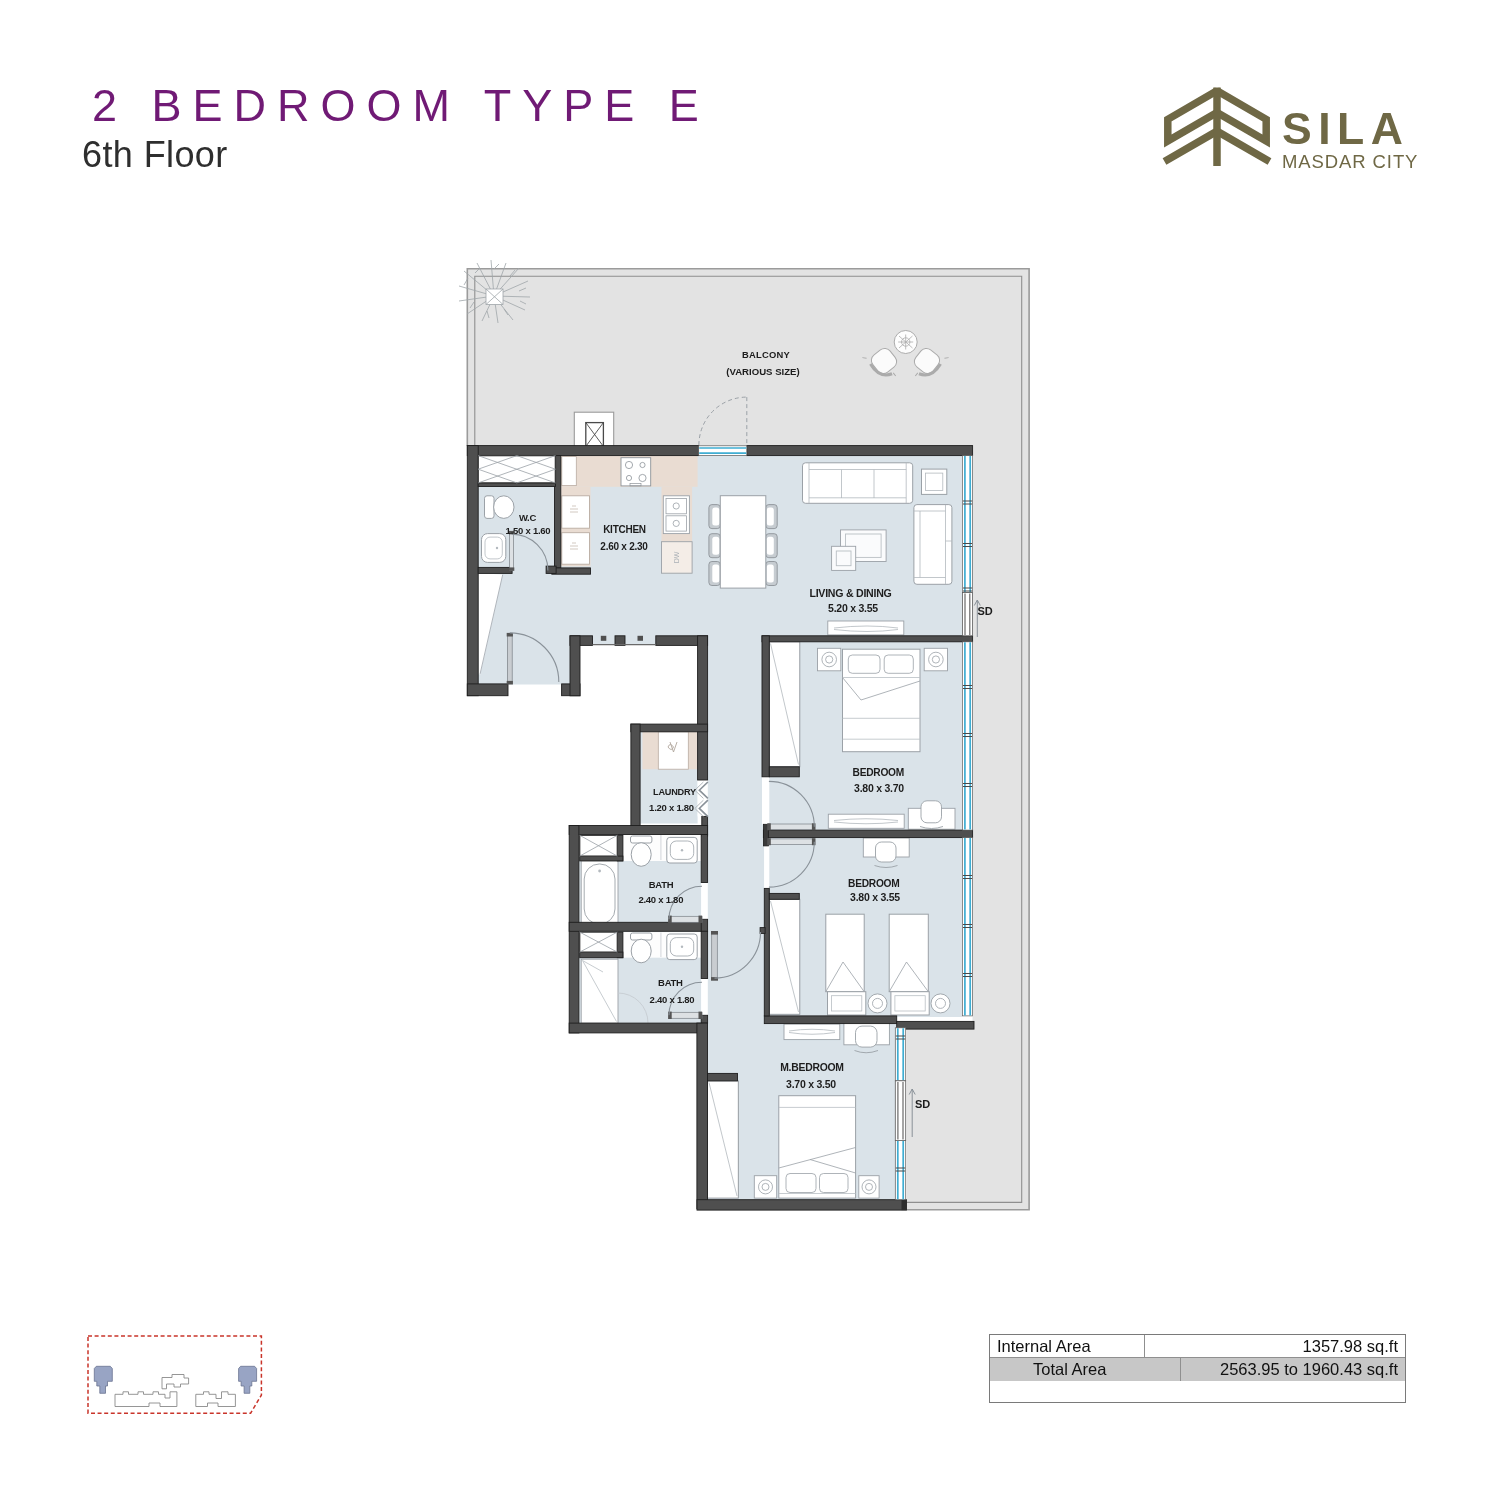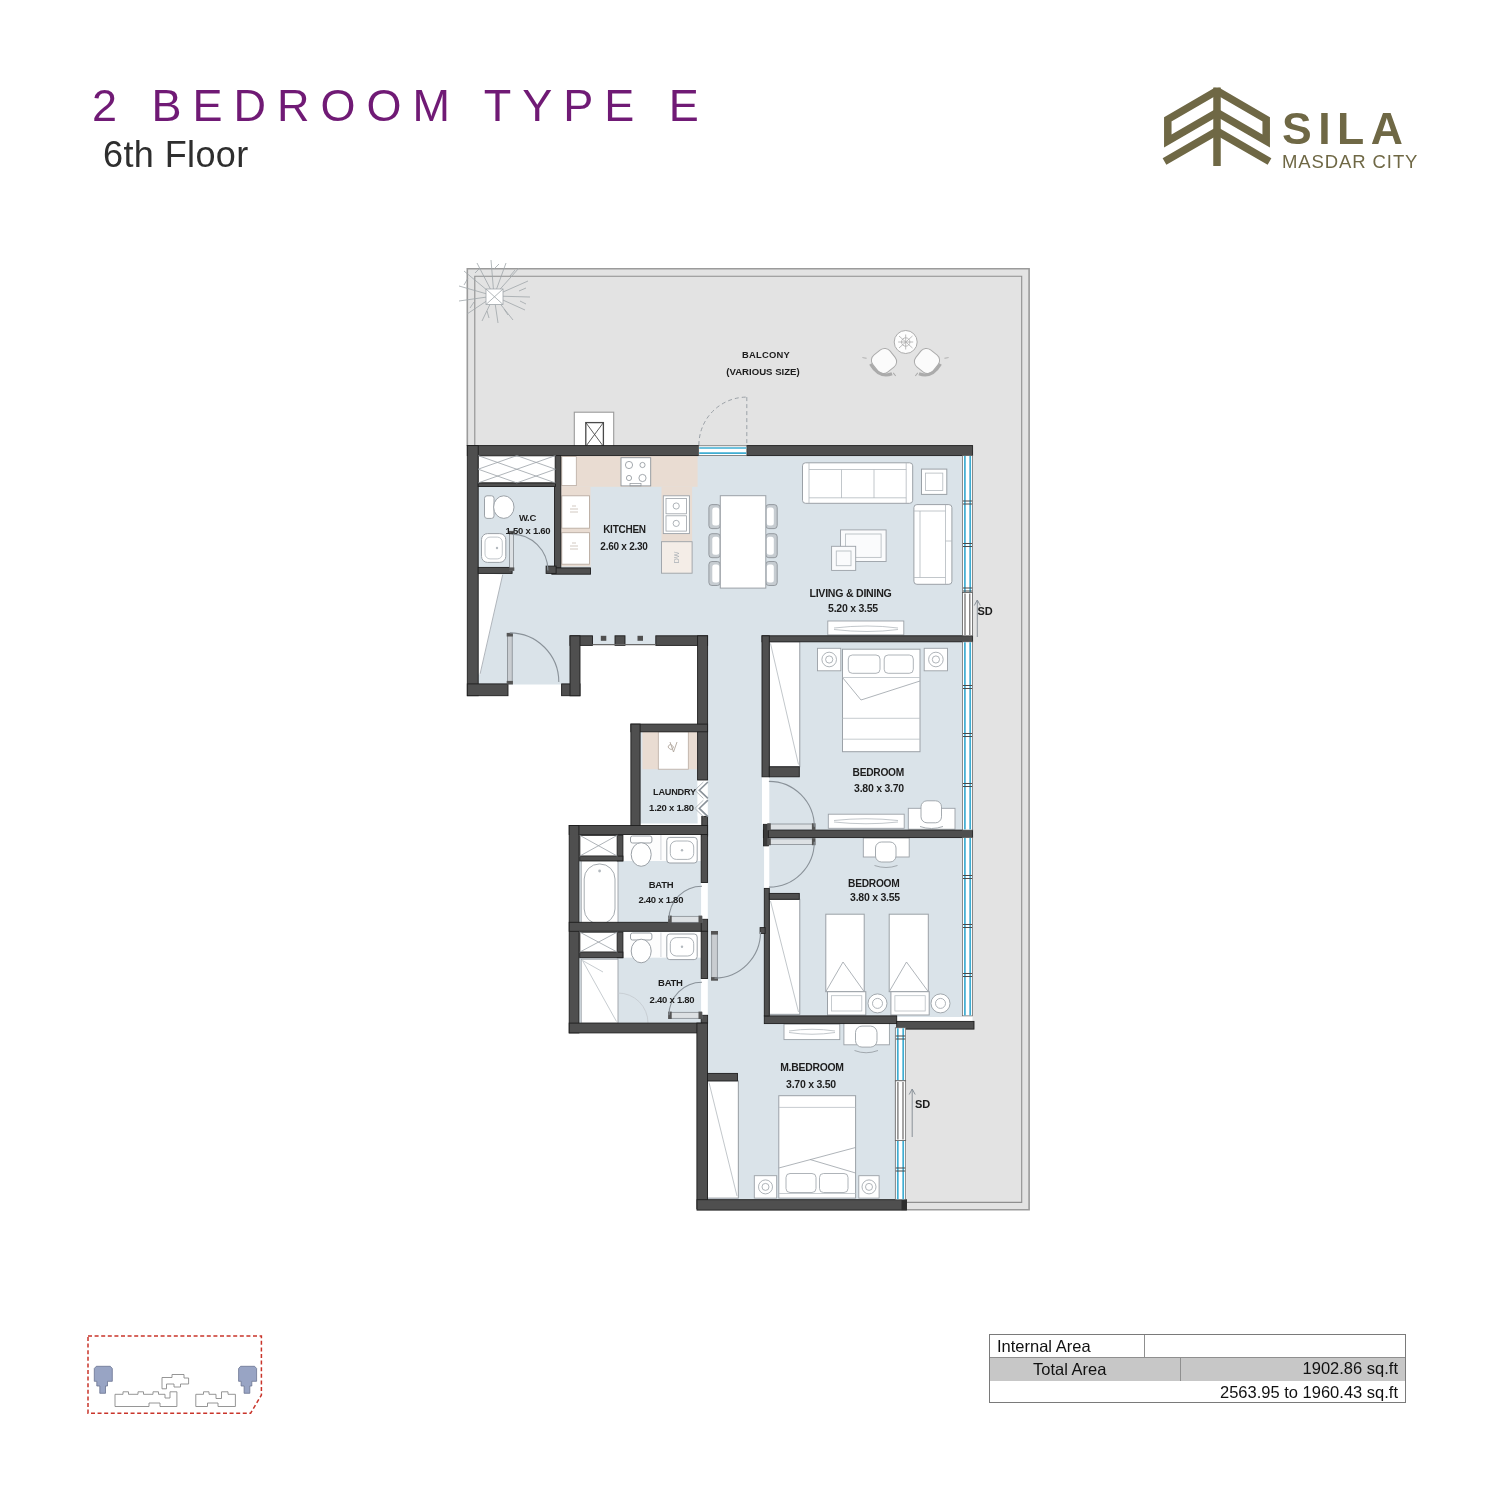--- a/index.html
+++ b/index.html
@@ -1,20 +1,20 @@
 <!DOCTYPE html>
 <html><head>
 <meta charset="utf-8">
 <style>
   html,body{margin:0;padding:0;background:#fff;}
   #page{position:relative;width:1500px;height:1500px;background:#fff;overflow:hidden;font-family:"Liberation Sans",sans-serif;}
   #title{position:absolute;left:92px;top:80px;font-size:45px;font-weight:400;letter-spacing:11px;color:#701a75;white-space:nowrap;}
-  #subtitle{position:absolute;left:103px;top:134px;font-size:36px;font-weight:400;letter-spacing:0.4px;color:#2E2E2E;}
+  #subtitle{position:absolute;left:82px;top:134px;font-size:36px;font-weight:400;letter-spacing:0.4px;color:#2E2E2E;}
   #tbl{position:absolute;left:989px;top:1334px;width:417px;height:69px;border:1px solid #7a7a7a;box-sizing:border-box;font-size:16.5px;color:#111;}
-  .trow{display:flex;height:22.3px;line-height:22.3px;flex-direction:column;}
+  .trow{display:flex;height:22.3px;line-height:22.3px;}
   .trow.b{border-top:1px solid #8f8f8f;}
   .tc1{width:155px;border-right:1px solid #8f8f8f;padding-left:7px;box-sizing:border-box;}
   .tc2{flex:1;text-align:right;padding-right:7px;}
   .trow.gray{background:#C7C7C7;padding-left:36px;}
 </style>
 </head>
 <body>
 <div id="page">
 
 <div id="title">2 BEDROOM TYPE E</div>
@@ -629,20 +629,20 @@
 
   <path d="M115 1394.3 H123 V1391.8 H128.5 V1394.3 H138 V1391.8 H143.5 V1394.3 H153 V1391.8 H158.5 V1394.3 H165 V1398 H170 V1391.8 H176.9 V1406.5 H160 V1403 H149 V1406.5 H115 Z" fill="#FFFFFF" stroke="#8A8A8A" stroke-width="0.9"></path>
 
   <path d="M195.8 1394.3 H203.5 V1391.8 H209 V1394.3 H216 V1398.5 H221.5 V1391.8 H228 V1394.3 H235.4 V1406.5 H218 V1403 H207.5 V1406.5 H195.8 Z" fill="#FFFFFF" stroke="#8A8A8A" stroke-width="0.9"></path>
 </g>
 </svg>
 
 <div id="tbl">
   <div class="trow">
         <div class="tc1">Internal Area</div>
-        <div class="tc2">1902.86 sq.ft</div>
+        <div class="tc2">1357.98 sq.ft</div>
       </div>
   <div class="trow b gray">
         <div class="tc1">Total Area</div>
         <div class="tc2">2563.95 to 1960.43 sq.ft</div>
       </div>
 </div>
 </div>
 
 </body></html>

